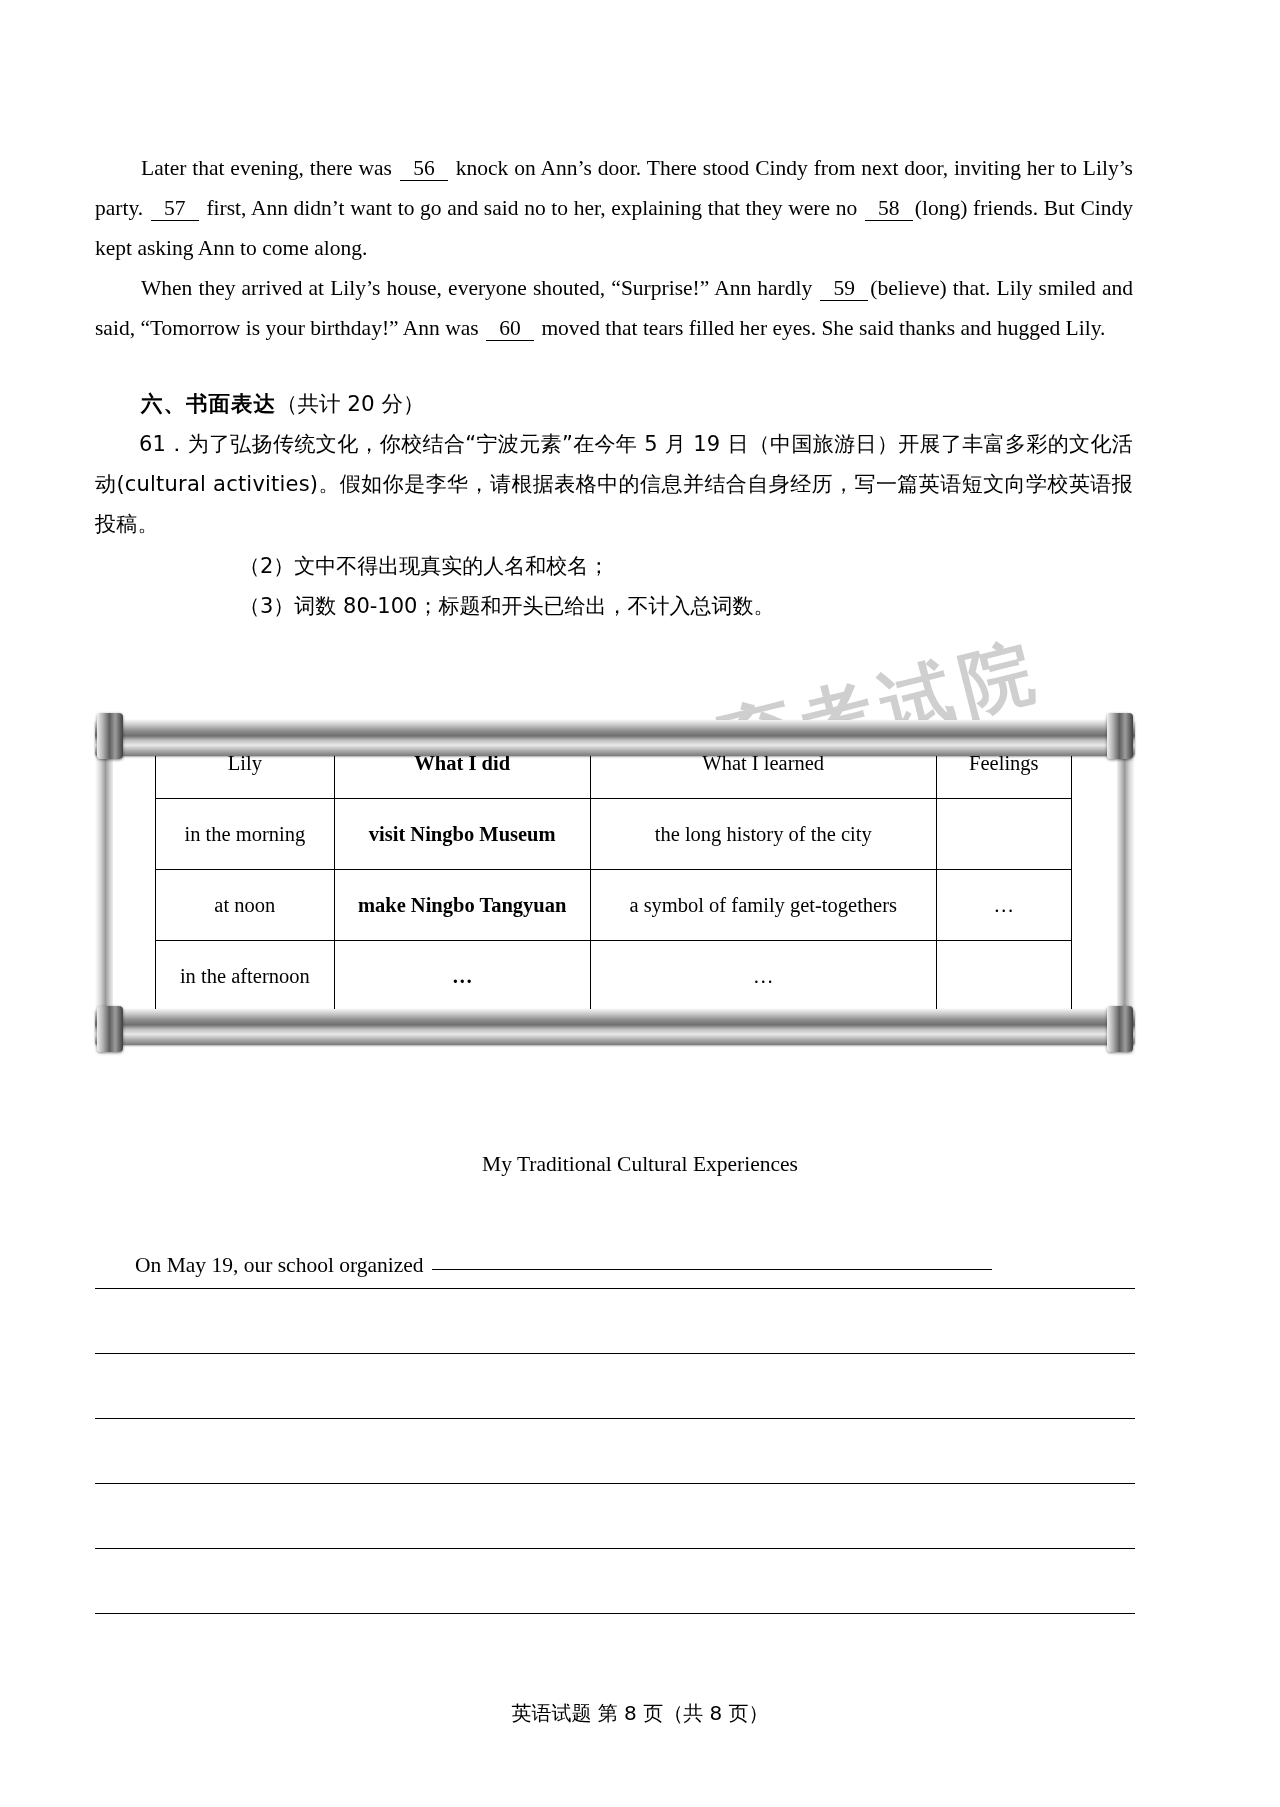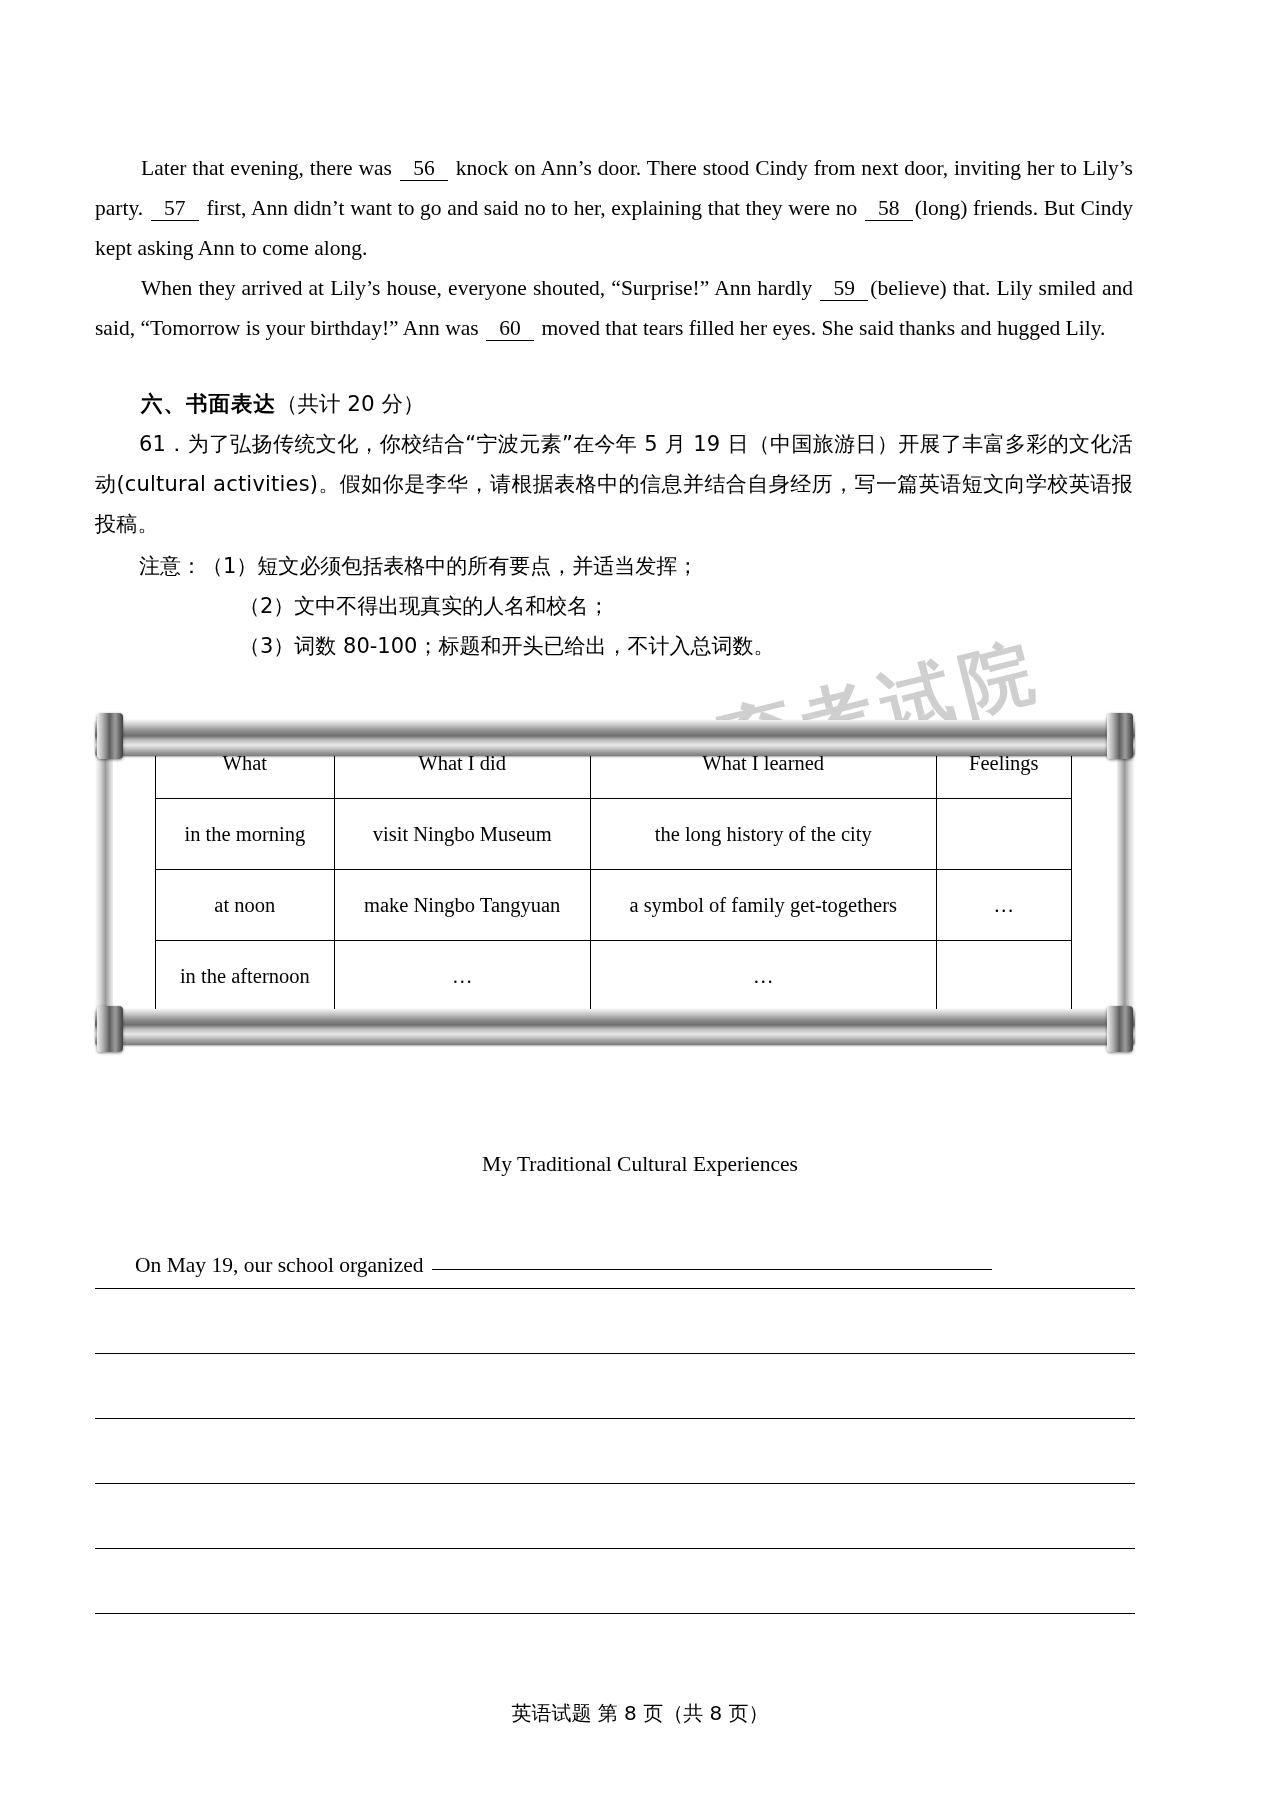--- a/index.html
+++ b/index.html
@@ -119,21 +119,21 @@
   table.info td{
     border:1.3px solid #000;
     text-align:center;
     vertical-align:middle;
     font-family:"Liberation Serif",serif;
     font-size:20.5px;
     height:66px;
     padding:2px 6px;
   }
   .col-when{width:160px;}
-  .col-did{width:235px;}
+  .col-did{width:235px;font-weight:bold;}
   .col-learned{width:322px;}
   .col-feel{width:118px;}
 
   
   #essay-title{
     position:absolute;left:0;right:0;top:1152px;
     text-align:center;
     font-family:"Liberation Serif",serif;
     font-size:21.5px;
   }
@@ -237,42 +237,39 @@
 
     <div class="sec-head">
       <span class="bold-cn">六、书面表达</span><span class="score">（共计 20 分）</span>
     </div>
 
     <p class="cn-para">
       <span class="cn-indent"></span><span>61．</span><span>为了弘扬传统文化，你校结合“宁波元素”在今年 5 月 19 日（中国旅游日）开展了丰富多彩的文化活动(cultural activities)。假如你是李华，请根据表格中的信息并结合自身经历，写一篇英语短文向学校英语报投稿。</span>
     </p>
 
     <div class="notes">
-      <div class="note-line">
-        <span>注意：</span><span>（1）短文必须包括表格中的所有要点，并适当发挥；</span>
-      </div>
       <div class="note-line sub">
         <span>（2）文中不得出现真实的人名和校名；</span>
       </div>
       <div class="note-line sub">
         <span>（3）词数 80-100；标题和开头已给出，不计入总词数。</span>
       </div>
     </div>
 
   </div>
 
   <div id="scroll-wrap">
     <div class="scroll-body"></div>
     <div class="scroll-edge l"></div>
     <div class="scroll-edge r"></div>
 
     <table class="info">
       <tbody>
         <tr>
-          <td class="col-when">What</td>
+          <td class="col-when">Lily</td>
           <td class="col-did">What I did</td>
           <td class="col-learned">What I learned</td>
           <td class="col-feel">Feelings</td>
         </tr>
         <tr>
           <td class="col-when">in the morning</td>
           <td class="col-did">visit Ningbo Museum</td>
           <td class="col-learned">the long history of the city</td>
           <td class="col-feel"></td>
         </tr>

